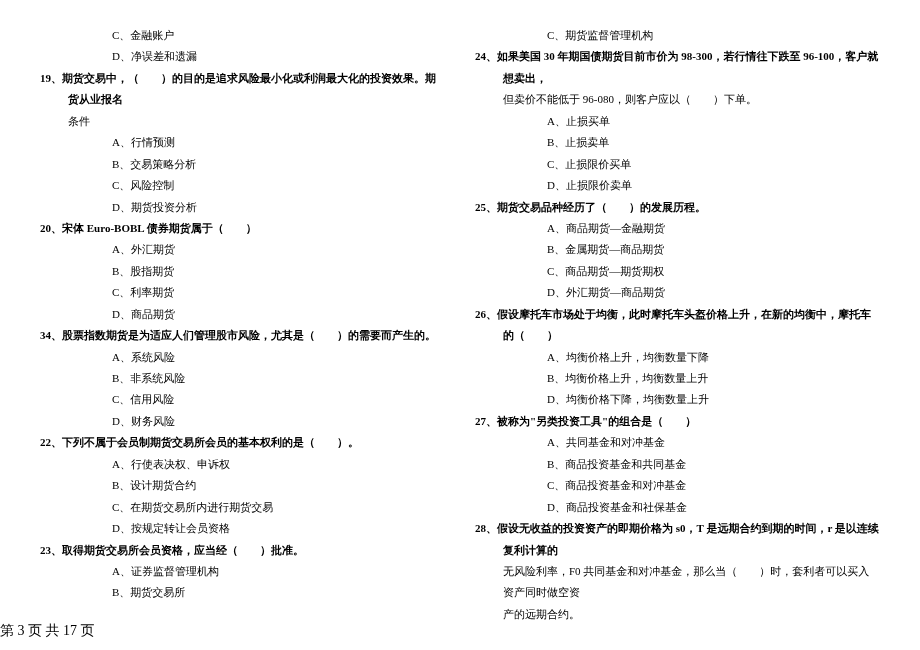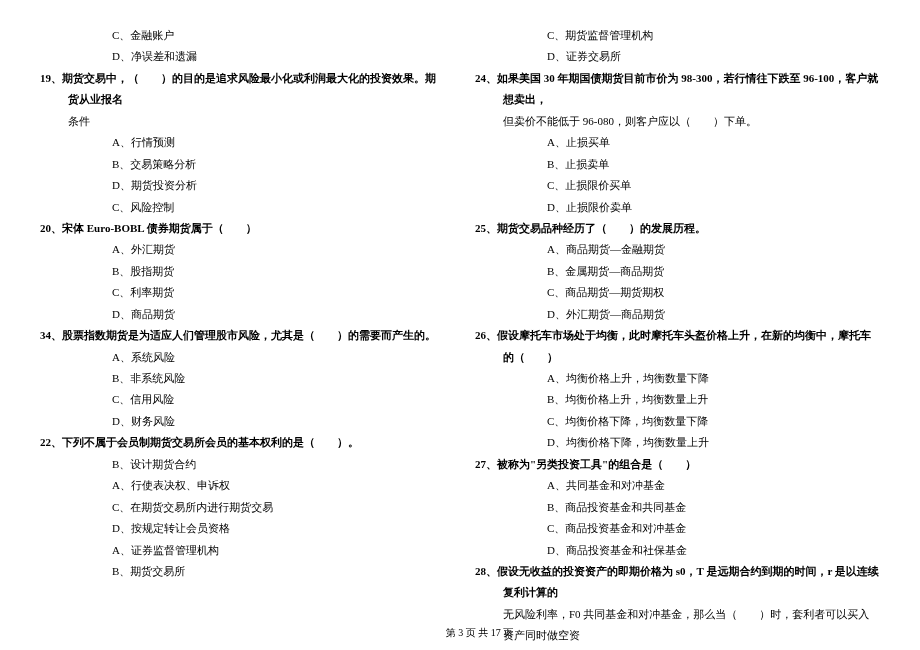--- a/index.html
+++ b/index.html
@@ -35,74 +35,71 @@
       font-weight: bold;
     }
     .continuation {
       padding-left: 28px;
     }
     .footer {
       position: absolute;
       bottom: 10px;
       left: 0;
       right: 0;
-      text-align: center;
-      font-size: 10px;
-      padding-left: 39px;
+      font-size: 14px;
     }
   </style>
 </head>
 <body>
 
 <div class="columns">
   <div class="column" id="left-col">
       <div class="option-line">C、金融账户</div>
       <div class="option-line">D、净误差和遗漏</div>
       <div class="question-line">19、期货交易中，（　　）的目的是追求风险最小化或利润最大化的投资效果。期货从业报名</div>
       <div class="continuation">条件</div>
       <div class="option-line">A、行情预测</div>
       <div class="option-line">B、交易策略分析</div>
+      <div class="option-line">C、风险控制</div>
       <div class="option-line">D、期货投资分析</div>
-      <div class="option-line">C、风险控制</div>
       <div class="question-line">20、宋体 Euro-BOBL 债券期货属于（　　）</div>
       <div class="option-line">A、外汇期货</div>
       <div class="option-line">B、股指期货</div>
       <div class="option-line">C、利率期货</div>
       <div class="option-line">D、商品期货</div>
       <div class="question-line">34、股票指数期货是为适应人们管理股市风险，尤其是（　　）的需要而产生的。</div>
       <div class="option-line">A、系统风险</div>
       <div class="option-line">B、非系统风险</div>
       <div class="option-line">C、信用风险</div>
       <div class="option-line">D、财务风险</div>
       <div class="question-line">22、下列不属于会员制期货交易所会员的基本权利的是（　　）。</div>
+      <div class="option-line">A、行使表决权、申诉权</div>
       <div class="option-line">B、设计期货合约</div>
-      <div class="option-line">A、行使表决权、申诉权</div>
       <div class="option-line">C、在期货交易所内进行期货交易</div>
       <div class="option-line">D、按规定转让会员资格</div>
+      <div class="question-line">23、取得期货交易所会员资格，应当经（　　）批准。</div>
       <div class="option-line">A、证券监督管理机构</div>
       <div class="option-line">B、期货交易所</div>
     </div>
   <div class="column" id="right-col">
       <div class="option-line">C、期货监督管理机构</div>
-      <div class="option-line">D、证券交易所</div>
       <div class="question-line">24、如果美国 30 年期国债期货目前市价为 98-300，若行情往下跌至 96-100，客户就想卖出，</div>
       <div class="continuation">但卖价不能低于 96-080，则客户应以（　　）下单。</div>
       <div class="option-line">A、止损买单</div>
       <div class="option-line">B、止损卖单</div>
       <div class="option-line">C、止损限价买单</div>
       <div class="option-line">D、止损限价卖单</div>
       <div class="question-line">25、期货交易品种经历了（　　）的发展历程。</div>
       <div class="option-line">A、商品期货—金融期货</div>
       <div class="option-line">B、金属期货—商品期货</div>
       <div class="option-line">C、商品期货—期货期权</div>
       <div class="option-line">D、外汇期货—商品期货</div>
       <div class="question-line">26、假设摩托车市场处于均衡，此时摩托车头盔价格上升，在新的均衡中，摩托车的（　　）</div>
       <div class="option-line">A、均衡价格上升，均衡数量下降</div>
       <div class="option-line">B、均衡价格上升，均衡数量上升</div>
-      <div class="option-line">C、均衡价格下降，均衡数量下降</div>
       <div class="option-line">D、均衡价格下降，均衡数量上升</div>
       <div class="question-line">27、被称为"另类投资工具"的组合是（　　）</div>
       <div class="option-line">A、共同基金和对冲基金</div>
       <div class="option-line">B、商品投资基金和共同基金</div>
       <div class="option-line">C、商品投资基金和对冲基金</div>
       <div class="option-line">D、商品投资基金和社保基金</div>
       <div class="question-line">28、假设无收益的投资资产的即期价格为 s0，T 是远期合约到期的时间，r 是以连续复利计算的</div>
       <div class="continuation">无风险利率，F0 共同基金和对冲基金，那么当（　　）时，套利者可以买入资产同时做空资</div>
       <div class="continuation">产的远期合约。</div>
     </div>

